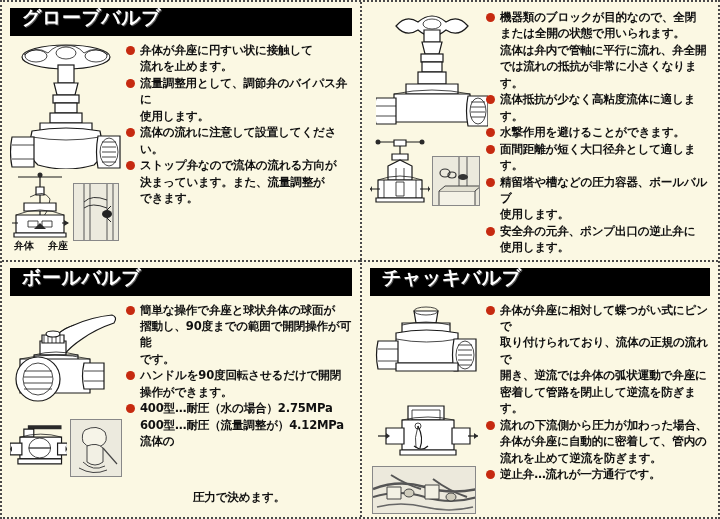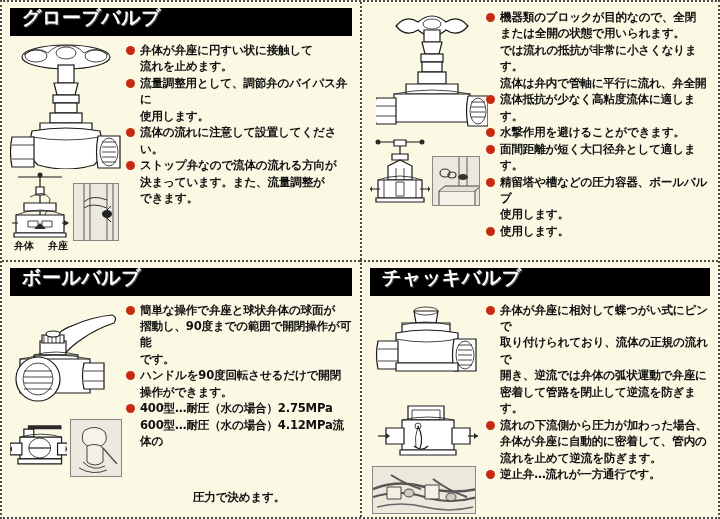--- a/index.html
+++ b/index.html
@@ -267,42 +267,43 @@
             </div>
           </div>
         </div>
 
         <div class="bullet-col">
           <ul class="bullets">
             <li>
               <span class="dot"></span>
               <span>機器類のブロックが目的なので、全閉</span>
               <span class="line2">または全開の状態で用いられます。</span>
+              <span class="line2">流体は弁内で管軸に平行に流れ、弁全開</span>
               <span class="line2">では流れの抵抗が非常に小さくなります。</span>
-              <span class="line2">流体は弁内で管軸に平行に流れ、弁全開</span>
             </li>
             <li>
               <span class="dot"></span>
               <span>流体抵抗が少なく高粘度流体に適します。</span>
             </li>
             <li>
               <span class="dot"></span>
               <span>水撃作用を避けることができます。</span>
             </li>
             <li>
               <span class="dot"></span>
               <span>面間距離が短く大口径弁として適します。</span>
             </li>
             <li>
               <span class="dot"></span>
               <span>精留塔や槽などの圧力容器、ボールバルブ</span>
               <span class="line2">使用します。</span>
             </li>
             <li>
               <span class="dot"></span>
+              <span>安全弁の元弁、ポンプ出口の逆止弁に</span>
               <span class="line2">使用します。</span>
             </li>
 
           </ul>
         </div>
       </div>
     </div>
 
     <div class="quad q-bl">
       <div class="title-bar">
@@ -364,21 +365,21 @@
               <span class="line2">です。</span>
             </li>
             <li>
               <span class="dot"></span>
               <span>ハンドルを90度回転させるだけで開閉</span>
               <span class="line2">操作ができます。</span>
             </li>
             <li>
               <span class="dot"></span>
               <span>400型…耐圧（水の場合）2.75MPa</span>
-              <span class="line2">600型…耐圧（水の場合）4.12MPa流体の</span>
+              <span class="line2">600型…耐圧（流量調整が）4.12MPa流体の</span>
               <span class="center">圧力で決めます。</span>
             </li>
           </ul>
         </div>
       </div>
     </div>
 
     <div class="quad q-br">
       <div class="title-bar">
         <span class="title-text">チャッキバルブ</span>

